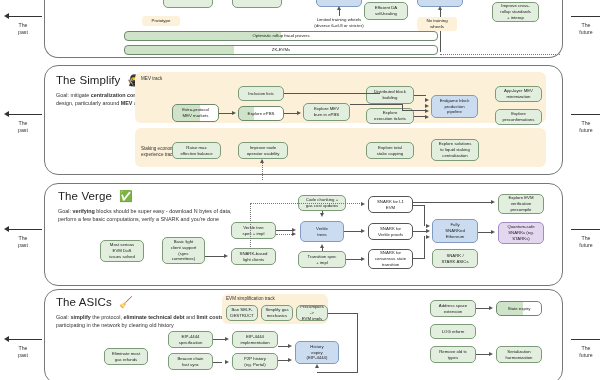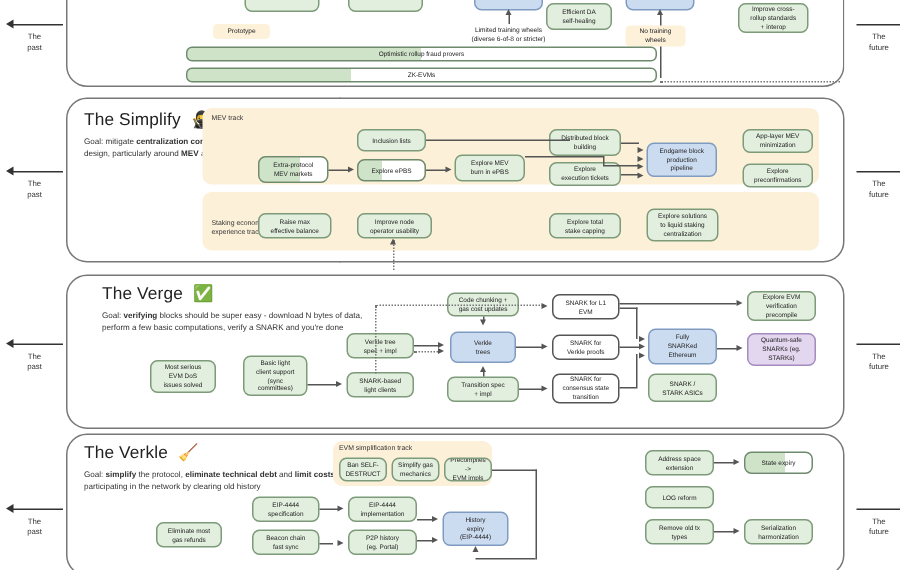--- a/index.html
+++ b/index.html
@@ -279,21 +279,21 @@
 
   <div class="rail past" style="left:2px; top:225px;">
     <div class="line"></div>
     <div class="lbl"><span>The</span><br><span>past</span></div>
   </div>
   <div class="rail future" style="left:565px; top:225px;">
     <div class="line"></div>
     <div class="lbl"><span>The</span><br><span>future</span></div>
   </div>
 
-  <div class="sec-head" style="left:68px; top:190px; width:180px;">
+  <div class="sec-head" style="left:58px; top:190px; width:180px;">
     <div class="sec-title">
       <span>The Verge</span>
       <span class="sec-emoji">✅</span>
     </div>
     <div class="sec-goal">
       Goal: <b>verifying</b> blocks should be super easy - download N bytes of data, perform a few basic computations, verify a SNARK and you're done
     </div>
   </div>
 
   <div class="node green" style="left:100px; top:240px; width:44px; height:22px;">
@@ -396,21 +396,21 @@
     <div class="line"></div>
     <div class="lbl"><span>The</span><br><span>past</span></div>
   </div>
   <div class="rail future" style="left:565px; top:335px;">
     <div class="line"></div>
     <div class="lbl"><span>The</span><br><span>future</span></div>
   </div>
 
   <div class="sec-head" style="left:56px; top:296px; width:178px;">
     <div class="sec-title">
-      <span>The Verkle</span>
+      <span>The ASICs</span>
       <span class="sec-emoji">🧹</span>
     </div>
     <div class="sec-goal">
       Goal: <b>simplify</b> the protocol, <b>eliminate technical debt</b> and <b>limit costs</b> of participating in the network by clearing old history
     </div>
   </div>
 
   <div class="track" style="left:222px; top:294px; width:106px; height:30px;"></div>
   <div class="track-lbl" style="left:226px; top:296px;">
     <span>EVM simplification track</span>

